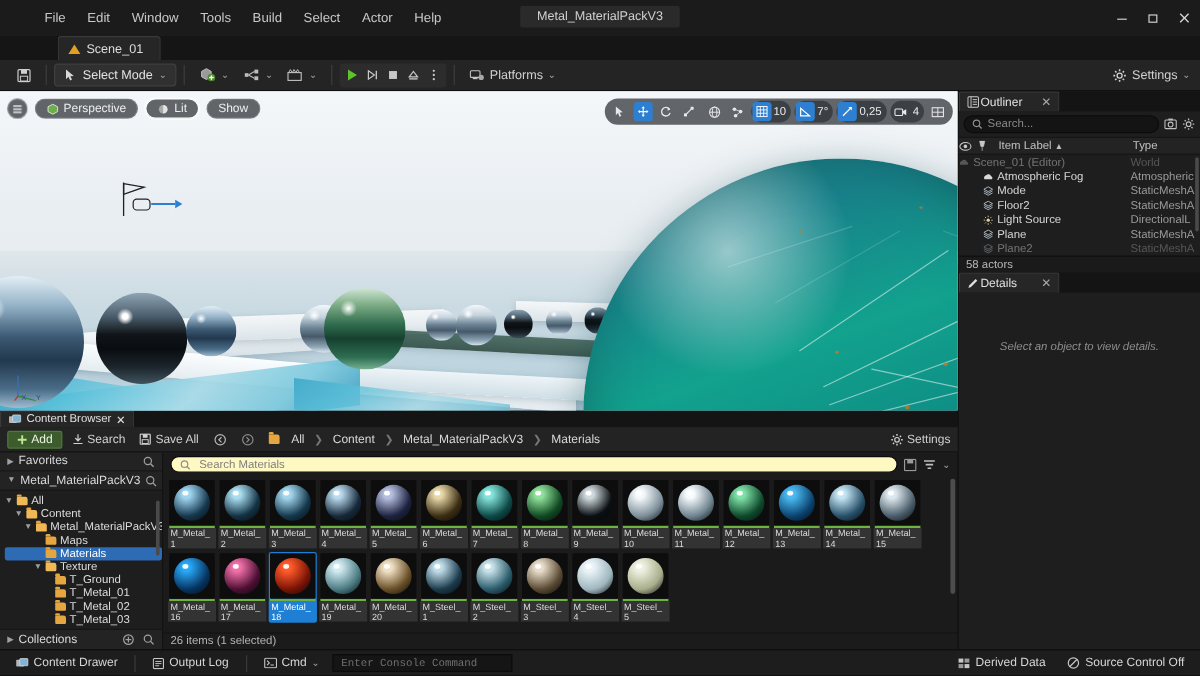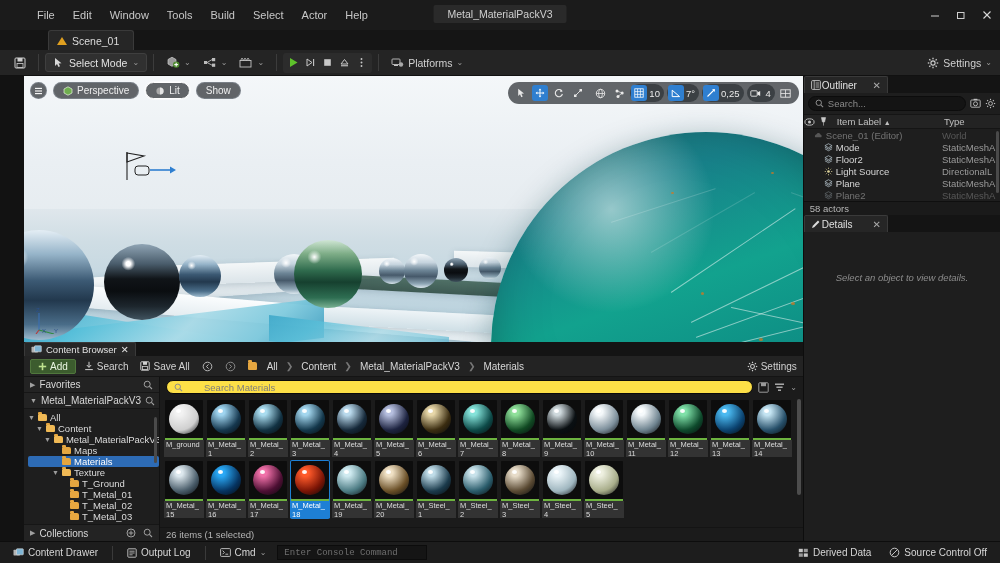--- a/index.html
+++ b/index.html
@@ -67,21 +67,21 @@
   .play-grp > div {
     width: 17px; height: 18px; display: flex; align-items: center; justify-content: center;
   }
   .settings-right {
     position: absolute; right: 8px; display: flex; align-items: center; gap: 4px;
     font-size: 10.5px; color: #d0d0d0;
   }
 
   
   .body { flex: 1; display: flex; min-height: 0; }
-  .leftcol { width: 798px; display: flex; flex-direction: column; min-width: 0; margin-left: 24px; }
+  .leftcol { width: 798px; display: flex; flex-direction: column; min-width: 0; }
   .rightcol { width: 202px; background: #1c1c1c; border-left: 1px solid #0d0d0d; display: flex; flex-direction: column; }
 
   
   .viewport {
     height: 266px; position: relative; overflow: hidden; flex: 0 0 266px;
     background: linear-gradient(#eef2f5 0%, #e2e9ee 40%, #dfe7ec 55%, #b9cfd8 70%, #9ec4d2 100%);
   }
   .sky {
     position: absolute; left: 0; top: 0; width: 100%; height: 54%;
     background: linear-gradient(#f4f7f9 0%, #eaeff3 60%, #e6ecf0 100%);
@@ -254,22 +254,22 @@
   .tree-scroll { position: absolute; right: 2px; top: 8px; width: 3px; height: 46px; background: #4a4a4a; border-radius: 2px; }
   .collections {
     height: 17px; background: #232323; border-top: 1px solid #161616;
     display: flex; align-items: center; gap: 4px; padding: 0 6px; font-size: 10px; color: #d8d8d8;
   }
   .collections .ic { margin-left: auto; display: flex; gap: 7px; color: #9a9a9a; }
 
   .cb-content { flex: 1; display: flex; flex-direction: column; min-width: 0; background: #1b1b1b; }
   .cb-filterbar { height: 20px; display: flex; align-items: center; gap: 5px; padding: 0 6px; flex: 0 0 20px; }
   .cb-search {
-    flex: 1; height: 14px; background: #fde047; border: 1px solid #0b0b0b; border-radius: 7px;
-    display: flex; align-items: center; gap: 21px; padding: 0 7px; color: #7e7e7e; font-size: 9.5px;
+    flex: 1; height: 14px; background: #fef9c3; border: 1px solid #0b0b0b; border-radius: 7px;
+    display: flex; align-items: center; gap: 7px; padding: 0 7px; color: #7e7e7e; font-size: 9.5px;
   }
   .grid-wrap { flex: 1; position: relative; overflow: hidden; }
   .asset-grid { display: flex; flex-wrap: wrap; gap: 2px; padding: 2px 4px 0 4px; }
   .asset {
     width: 40px; display: flex; flex-direction: column; align-items: center;
     border-radius: 2px; padding: 1px;
   }
   .asset.sel { background: #1e7fd4; }
   .thumb {
     width: 38px; height: 38px; background: #0d0d0d; border-radius: 1px;
@@ -838,27 +838,20 @@
                     <line x1="4" y1="8.2" x2="7" y2="8.2" stroke="#c0c0c0" stroke-width="1.3"></line>
                   </svg>
               </span>
               <span class="caret">⌄</span>
             </div>
 
             <div class="grid-wrap">
               <div class="asset-grid" id="asset-grid">
                   <div class="asset">
                     <div class="thumb">
-                      <div class="ball" style="background: radial-gradient(circle at 34% 26%, #f2f2f2 0%, #f2f2f2 12%, #cfcfcf 62%, #05070a 100%);"></div>
-                    </div>
-                    <div class="greenbar"></div>
-                    <div class="alabel">M_ground</div>
-                  </div>
-                  <div class="asset">
-                    <div class="thumb">
                       <div class="ball" style="background: radial-gradient(circle at 34% 26%, #9fd4ef 0%, #9fd4ef 12%, #16384f 62%, #05070a 100%);"></div>
                     </div>
                     <div class="greenbar"></div>
                     <div class="alabel">M_Metal_<br>1</div>
                   </div>
                   <div class="asset">
                     <div class="thumb">
                       <div class="ball" style="background: radial-gradient(circle at 34% 26%, #a9dcef 0%, #a9dcef 12%, #123243 62%, #05070a 100%);"></div>
                     </div>
                     <div class="greenbar"></div>
@@ -1096,29 +1089,40 @@
               </svg>
           </span>
           <span class="c3">
             <span>Item Label</span>
             <span style="font-size:7px">▲</span>
           </span>
           <span class="c4">Type</span>
         </div>
         <div class="ol-rows" id="outliner-rows">
           <div class="ol-row" style="opacity: 0.45;">
-              <span class="lbl" style="padding-left:10px">
+              <span class="lbl" style="">
                 <span>
                   <svg width="9" height="9" viewBox="0 0 10 10">
                     <path d="M1.4 7 a2.2 2.2 0 0 1 1.4-3.4 A2.4 2.4 0 0 1 7.2 4 a2 2 0 0 1 .8 3 Z" fill="#9a9a9a"></path>
                   </svg>
                 </span>
                 <span>Scene_01 (Editor)</span>
               </span>
               <span class="typ">World</span>
+            </div>
+            <div class="ol-row">
+              <span class="lbl" style="padding-left:20px">
+                <span>
+                  <svg width="9" height="9" viewBox="0 0 10 10">
+                    <path d="M1.5 7 a2.4 2.4 0 0 1 1.6-3.6 A2.6 2.6 0 0 1 7.6 4 a2.2 2.2 0 0 1 .9 3 Z" fill="#d8d8d8"></path>
+                  </svg>
+                </span>
+                <span>Atmospheric Fog</span>
+              </span>
+              <span class="typ">Atmospheric</span>
             </div>
             <div class="ol-row">
               <span class="lbl" style="padding-left:20px">
                 <span>
                   <svg width="9" height="9" viewBox="0 0 10 10">
                     <path d="M5 .8 L9 3 L5 5.2 L1 3 Z" fill="none" stroke="#b9c7d0" stroke-width=".8"></path>
                     <path d="M1 4.6 L5 6.8 L9 4.6" fill="none" stroke="#b9c7d0" stroke-width=".8"></path>
                     <path d="M1 6.4 L5 8.6 L9 6.4" fill="none" stroke="#b9c7d0" stroke-width=".8"></path>
                   </svg>
                 </span>

